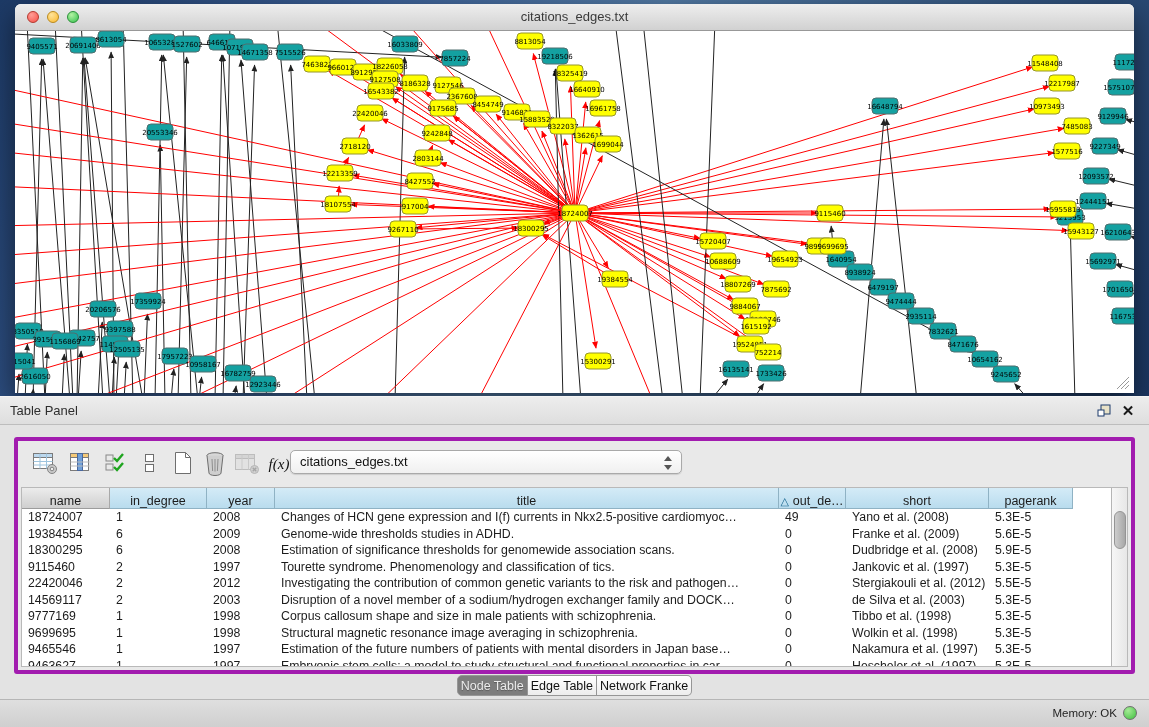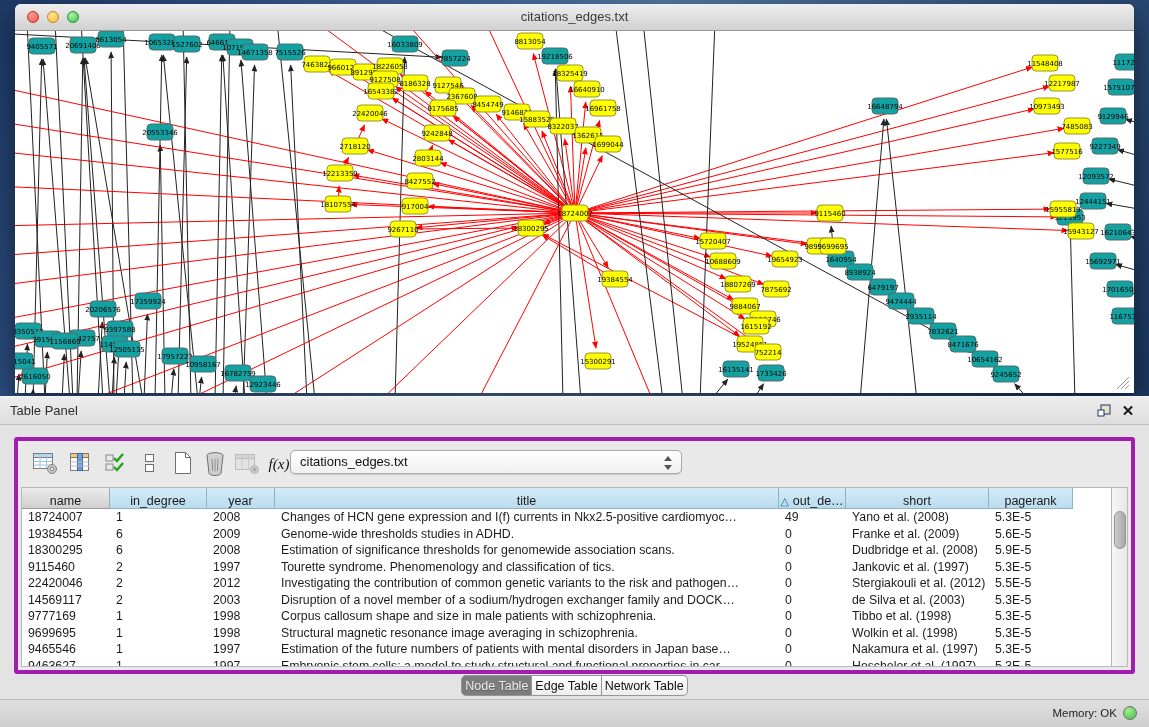--- a/index.html
+++ b/index.html
@@ -875,21 +875,21 @@
           </div>
         <div class="vscroll">
           <div class="vthumb"></div>
         </div>
       </div>
     </div>
 
     <div class="tabbar" id="tabbar">
         <button class="seg sel">Node Table</button>
         <button class="seg">Edge Table</button>
-        <button class="seg">Network Table</button>
+        <button class="seg">Network Franke</button>
       </div>
 
     <div class="statusbar">
       <span class="mem">Memory: OK</span>
       <span class="memdot" id="memdot" style="background: radial-gradient(circle at 35% 30%, rgb(165, 235, 150), rgb(63, 191, 63));"></span>
     </div>
   </div>
 </div>
 
 </body></html>

